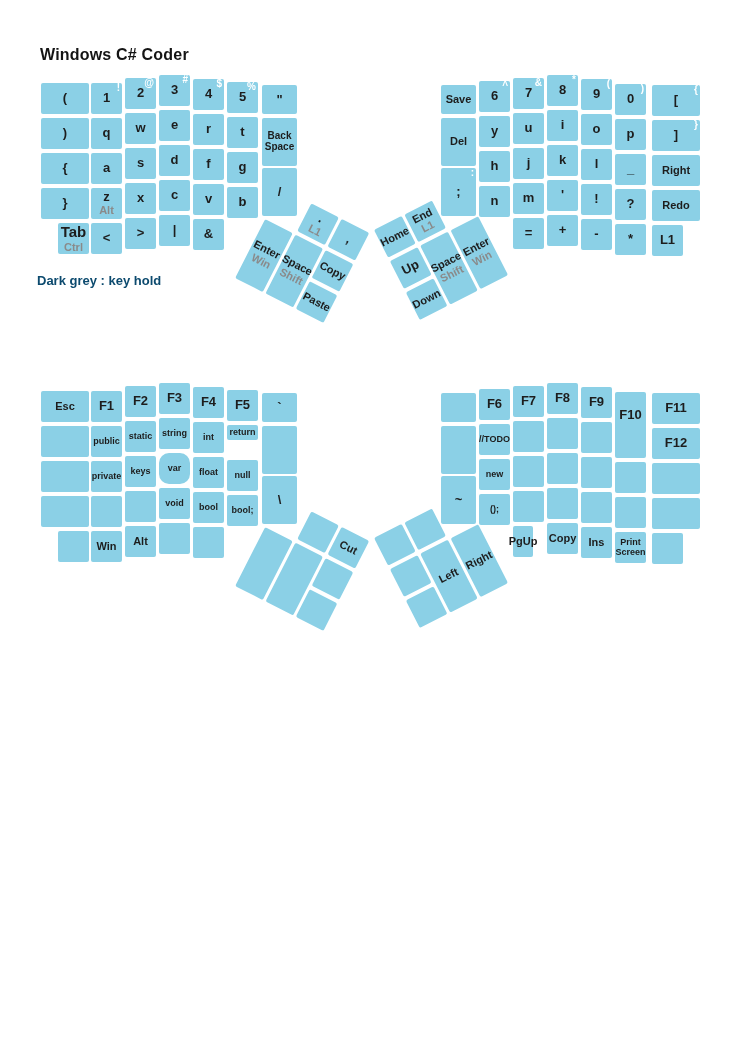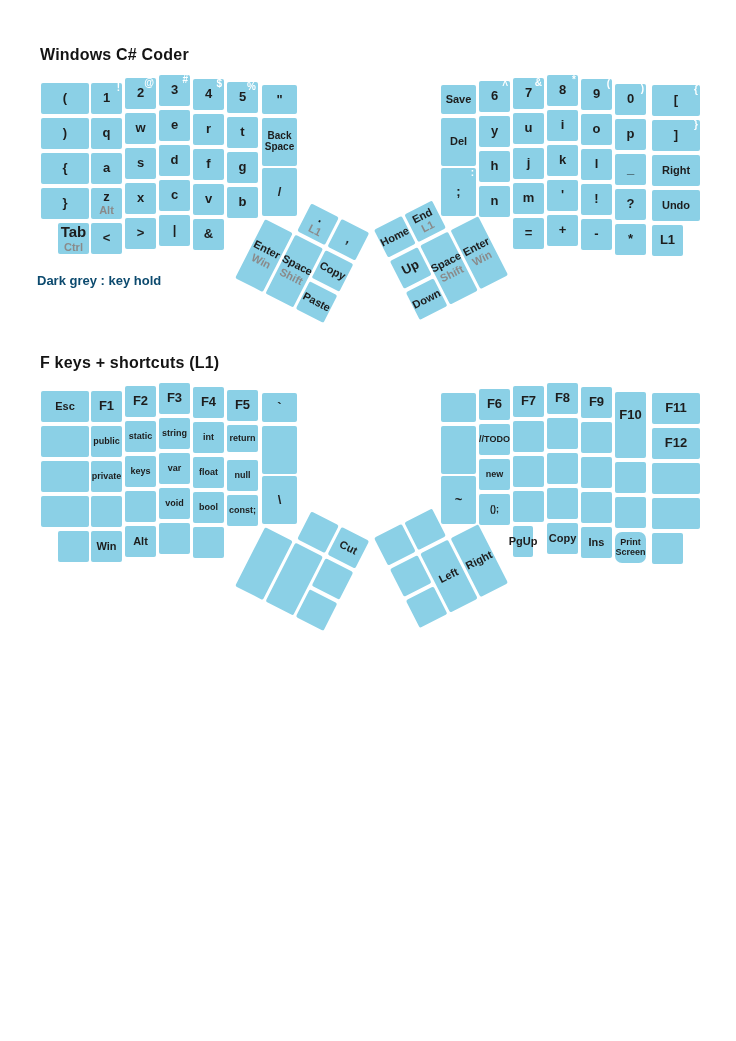--- a/index.html
+++ b/index.html
@@ -32,21 +32,20 @@
   .key .shift{
     position:absolute;top:0px;right:2px;font-size:10px;color:var(--shift,#ffffff);line-height:1;
   }
 </style>
 </head>
 <body>
 
 <div class="sheet">
   <div class="title" style="top:46px">Windows C# Coder</div>
   <div class="caption">Dark grey : key hold</div>
-  <div class="title" style="top:354px">F keys + shortcuts (L1)</div>
   <div id="keys" class="keys-layer">
       <div class="half">
         <div class="key ch" style="left: 41px; top: 83px; width: 48px; height: 31px;">
           <span class="tap">(</span>
         </div>
         <div class="key ch" style="left: 41px; top: 118px; width: 48px; height: 31px;">
           <span class="tap">)</span>
         </div>
         <div class="key ch" style="left: 41px; top: 153px; width: 48px; height: 31px;">
           <span class="tap">{</span>
@@ -240,21 +239,21 @@
           <span class="shift">{</span>
         </div>
         <div class="key ch" style="left: 652px; top: 120px; width: 48px; height: 31px;">
           <span class="tap">]</span>
           <span class="shift">}</span>
         </div>
         <div class="key md" style="left: 652px; top: 155px; width: 48px; height: 31px;">
           <span class="tap">Right</span>
         </div>
         <div class="key md" style="left: 652px; top: 190px; width: 48px; height: 31px;">
-          <span class="tap">Undo</span>
+          <span class="tap">Redo</span>
         </div>
         <div class="key ch" style="left: 652px; top: 225px; width: 31px; height: 31px;">
           <span class="tap">L1</span>
         </div>
       </div>
       <div class="cluster" style="left: 281px; top: 188px; transform: rotate(27deg);">
         <div class="key ch" style="left: 34px; top: 0px; width: 31px; height: 31px;">
           <span class="tap">.</span>
           <span class="hold">L1</span>
         </div>
@@ -332,21 +331,21 @@
         <div class="key ch" style="left: 125px; top: 491px; width: 31px; height: 31px;"></div>
         <div class="key md" style="left: 125px; top: 526px; width: 31px; height: 31px;">
           <span class="tap">Alt</span>
         </div>
         <div class="key ch" style="left: 159px; top: 383px; width: 31px; height: 31px;">
           <span class="tap">F3</span>
         </div>
         <div class="key small" style="left: 159px; top: 418px; width: 31px; height: 31px;">
           <span class="tap">string</span>
         </div>
-        <div class="key small" style="left: 159px; top: 453px; width: 31px; height: 31px;">
+        <div class="key small" style="left: 159px; top: 453px; width: 31px; height: 31px; border-radius: 10px;">
           <span class="tap">var</span>
         </div>
         <div class="key small" style="left: 159px; top: 488px; width: 31px; height: 31px;">
           <span class="tap">void</span>
         </div>
         <div class="key ch" style="left: 159px; top: 523px; width: 31px; height: 31px;"></div>
         <div class="key ch" style="left: 193px; top: 387px; width: 31px; height: 31px;">
           <span class="tap">F4</span>
         </div>
         <div class="key small" style="left: 193px; top: 422px; width: 31px; height: 31px;">
@@ -355,28 +354,28 @@
         <div class="key small" style="left: 193px; top: 457px; width: 31px; height: 31px;">
           <span class="tap">float</span>
         </div>
         <div class="key small" style="left: 193px; top: 492px; width: 31px; height: 31px;">
           <span class="tap">bool</span>
         </div>
         <div class="key ch" style="left: 193px; top: 527px; width: 31px; height: 31px;"></div>
         <div class="key ch" style="left: 227px; top: 390px; width: 31px; height: 31px;">
           <span class="tap">F5</span>
         </div>
-        <div class="key small" style="left: 227px; top: 425px; width: 31px; height: 27px;">
+        <div class="key small" style="left: 227px; top: 425px; width: 31px; height: 15px;">
           <span class="tap">return</span>
         </div>
         <div class="key small" style="left: 227px; top: 460px; width: 31px; height: 31px;">
           <span class="tap">null</span>
         </div>
         <div class="key small" style="left: 227px; top: 495px; width: 31px; height: 31px;">
-          <span class="tap">const;</span>
+          <span class="tap">bool;</span>
         </div>
         <div class="key ch" style="left: 262px; top: 393px; width: 35px; height: 29.25px;">
           <span class="tap">`</span>
         </div>
         <div class="key ch" style="left: 262px; top: 425.55px; width: 35px; height: 48.5px;"></div>
         <div class="key ch" style="left: 262px; top: 475.6px; width: 35px; height: 48.5px;">
           <span class="tap">\</span>
         </div>
       </div>
       <div class="half">
@@ -423,21 +422,21 @@
         <div class="key ch" style="left: 581px; top: 492px; width: 31px; height: 31px;"></div>
         <div class="key md" style="left: 581px; top: 527px; width: 31px; height: 31px;">
           <span class="tap">Ins</span>
         </div>
         <div class="key ch" style="left: 615px; top: 392px; width: 31px; height: 47px;">
           <span class="tap">F10</span>
         </div>
         <div class="key ch" style="left: 615px; top: 427px; width: 31px; height: 31px;"></div>
         <div class="key ch" style="left: 615px; top: 462px; width: 31px; height: 31px;"></div>
         <div class="key ch" style="left: 615px; top: 497px; width: 31px; height: 31px;"></div>
-        <div class="key small" style="left: 615px; top: 532px; width: 31px; height: 31px; border-radius: 7px;">
+        <div class="key small" style="left: 615px; top: 532px; width: 31px; height: 31px;">
           <span class="tap">Print
 Screen</span>
         </div>
         <div class="key ch" style="left: 652px; top: 393px; width: 48px; height: 31px;">
           <span class="tap">F11</span>
         </div>
         <div class="key ch" style="left: 652px; top: 428px; width: 48px; height: 31px;">
           <span class="tap">F12</span>
         </div>
         <div class="key ch" style="left: 652px; top: 463px; width: 48px; height: 31px;"></div>

